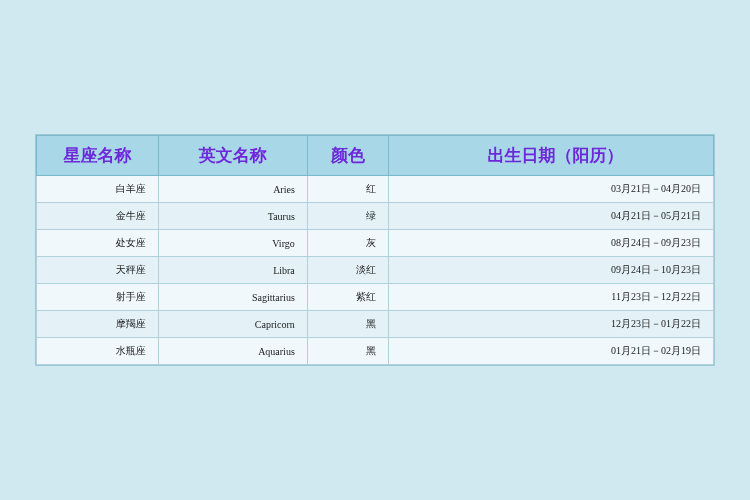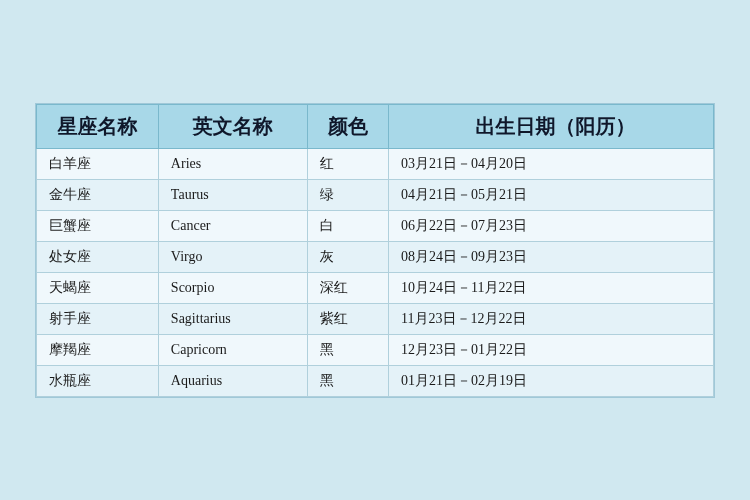--- a/index.html
+++ b/index.html
@@ -31,37 +31,37 @@
 
     thead tr {
       background-color: #a8d8e8;
     }
 
     thead th {
       border: 1px solid #7ab8cc;
       padding: 8px 12px;
       text-align: center;
       font-weight: bold;
-      font-size: 20px;
-      color: #0f172a;
+      font-size: 17px;
+      color: #6d28d9;
     }
 
     tbody tr {
       background-color: #f0f8fc;
     }
 
     tbody tr:nth-child(even) {
       background-color: #e4f2f8;
     }
 
     tbody td {
       border: 1px solid #b0d0dc;
       padding: 6px 12px;
-      text-align: left;
-      font-size: 14px;
+      text-align: right;
+      font-size: 10px;
       color: #1a1a1a;
     }
 
     .col-chinese { width: 18%; }
     .col-english { width: 22%; padding-left: 12px; }
     .col-color   { width: 12%; }
     .col-date    { width: 48%; padding-left: 21px; }
   </style>
 </head>
 <body>
@@ -83,36 +83,30 @@
           <td>红</td>
           <td>03月21日－04月20日</td>
         </tr>
         <tr>
           <td>金牛座</td>
           <td>Taurus</td>
           <td>绿</td>
           <td>04月21日－05月21日</td>
         </tr>
         <tr>
-          <td>巨蟹座</td>
-          <td>Cancer</td>
-          <td>白</td>
-          <td>06月22日－07月23日</td>
-        </tr>
-        <tr>
           <td>处女座</td>
           <td>Virgo</td>
           <td>灰</td>
           <td>08月24日－09月23日</td>
         </tr>
         <tr>
-          <td>天蝎座</td>
-          <td>Scorpio</td>
-          <td>深红</td>
-          <td>10月24日－11月22日</td>
+          <td>天秤座</td>
+          <td>Libra</td>
+          <td>淡红</td>
+          <td>09月24日－10月23日</td>
         </tr>
         <tr>
           <td>射手座</td>
           <td>Sagittarius</td>
           <td>紫红</td>
           <td>11月23日－12月22日</td>
         </tr>
         <tr>
           <td>摩羯座</td>
           <td>Capricorn</td>

